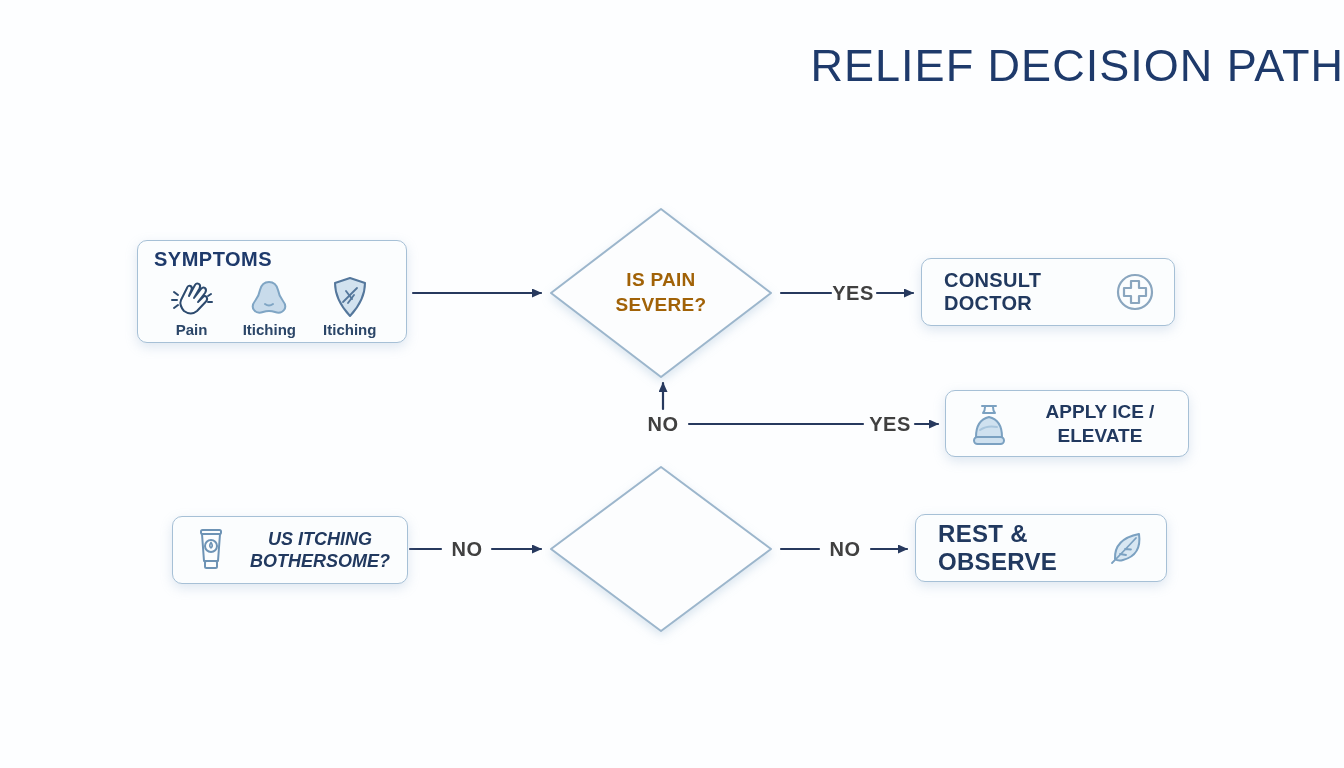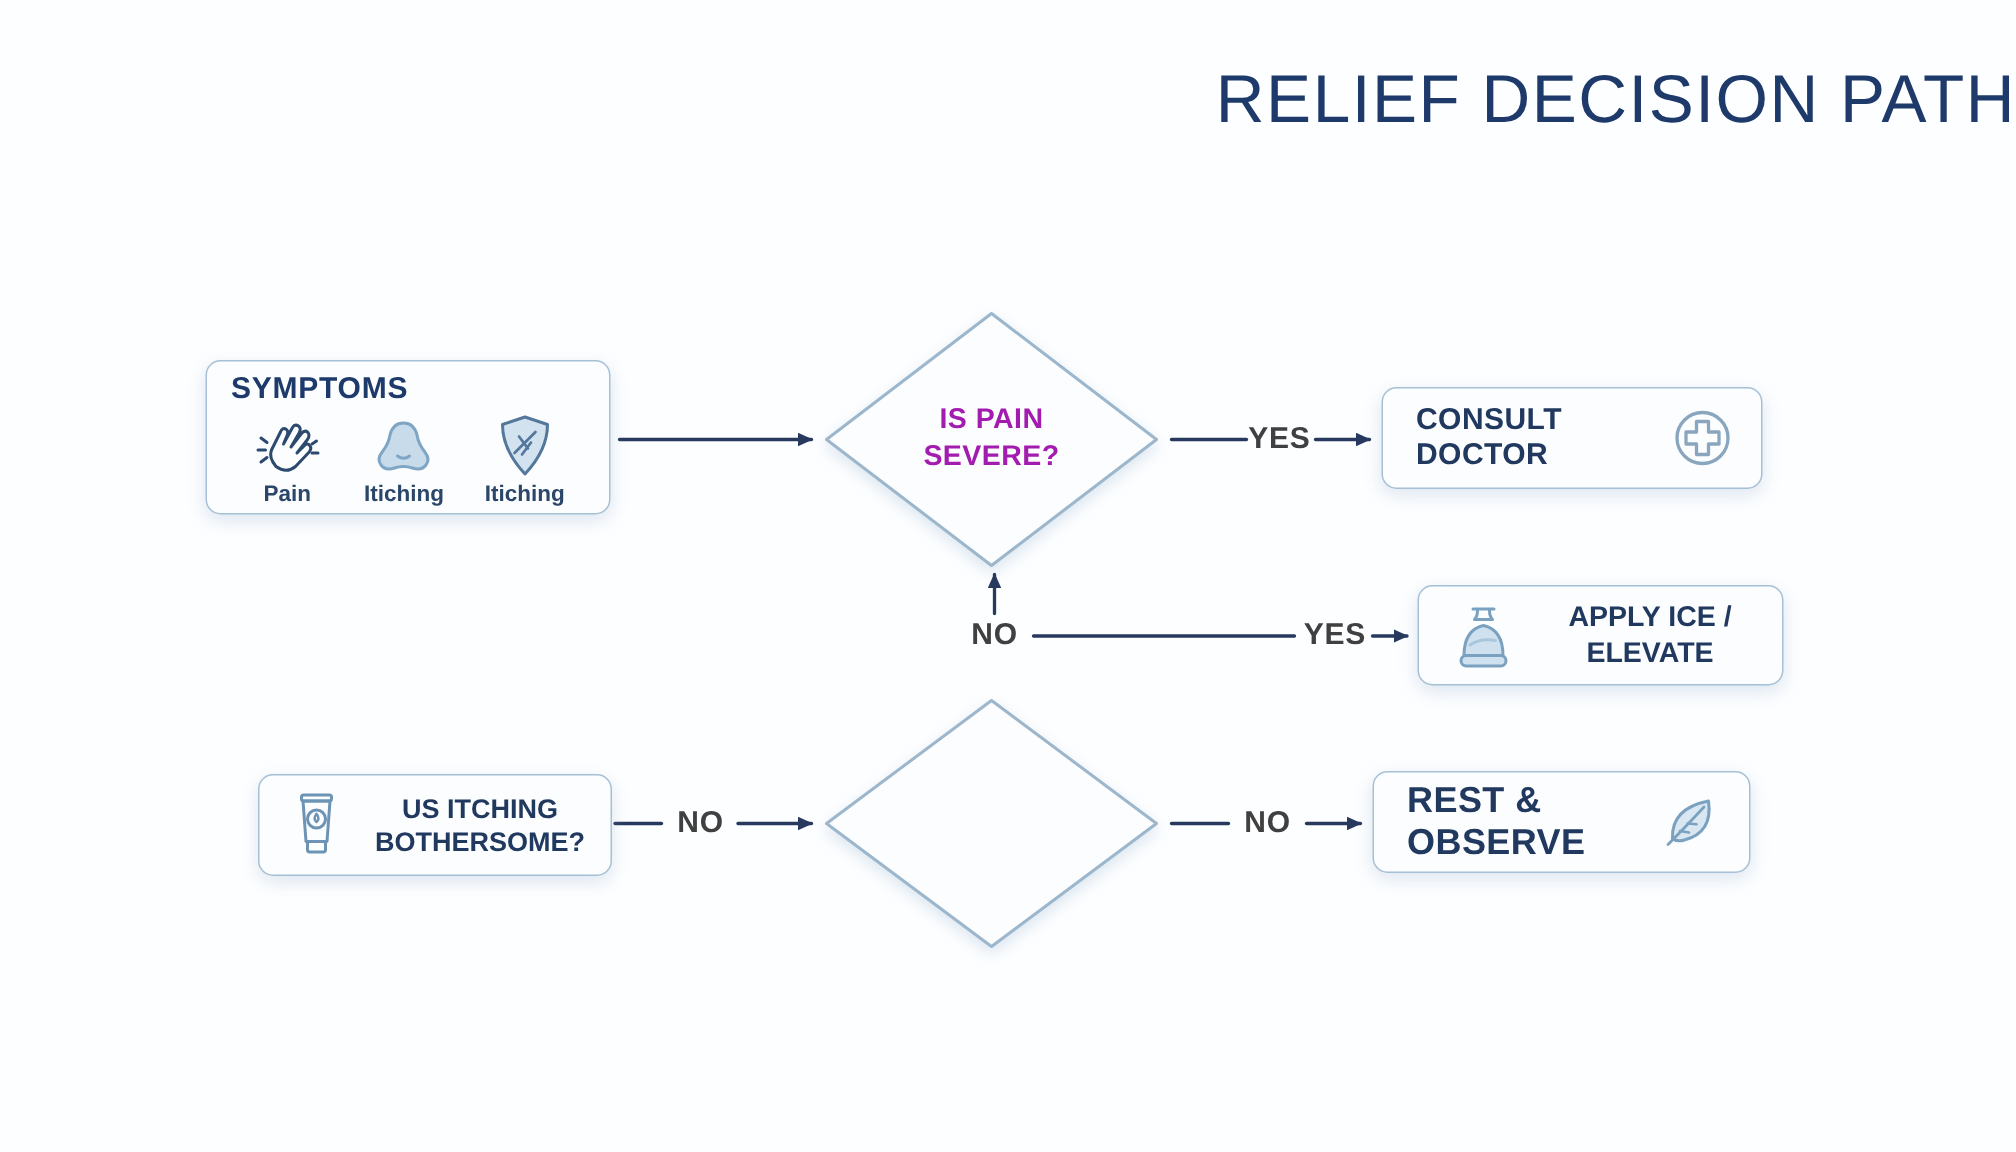--- a/index.html
+++ b/index.html
@@ -23,27 +23,27 @@
   .node .node-label{font-weight:700;color:#21395f;}
   .symptoms-box{left:137px;top:240px;width:270px;height:103px;flex-direction:column;align-items:stretch;padding:10px 16px 8px 16px;justify-content:center;}
   .symptoms-title{font-size:20px;font-weight:800;color:#1e3a6b;letter-spacing:.5px;}
   .symptoms-row{display:flex;justify-content:space-around;align-items:flex-end;margin-top:4px;}
   .symptom{display:flex;flex-direction:column;align-items:center;gap:2px;}
   .symptom-label{font-size:15px;font-weight:700;color:#2b4668;}
   .consult-box{left:921px;top:258px;width:254px;height:68px;padding:0 18px 0 22px;justify-content:space-between;}
   .consult-box .node-label{font-size:20px;letter-spacing:.3px;}
   .apply-box{left:945px;top:390px;width:244px;height:67px;padding:0 14px 0 20px;gap:14px;}
   .apply-box .node-label{font-size:19px;width:158px;text-align:center;line-height:1.25;margin:0 auto;}
-  .itch-box{left:172px;top:516px;width:236px;height:68px;padding:0 10px 0 18px;gap:12px;}
+  .itch-box{left:172px;top:516px;width:236px;height:68px;padding:0 10px 0 18px;gap:12px;font-style:italic;}
   .itch-box .node-label{font-size:18px;width:172px;text-align:center;line-height:1.25;margin:0 auto;}
   .rest-box{left:915px;top:514px;width:252px;height:68px;padding:0 18px 0 22px;justify-content:space-between;}
   .rest-box .node-label{font-size:24px;letter-spacing:.3px;}
   .diamond-text{
     position:absolute;transform:translate(-50%,-50%);
-    text-align:center;font-size:19px;font-weight:800;color:#a21caf;line-height:1.3;letter-spacing:.3px;
+    text-align:center;font-size:19px;font-weight:800;color:#a16207;line-height:1.3;letter-spacing:.3px;
   }
   .d1-text{left:661px;top:293px;width:150px;}
   .d2-text{left:661px;top:549px;width:172px;}
   .edge-label{
     position:absolute;transform:translate(-50%,-50%);
     font-size:20px;font-weight:800;color:#404040;letter-spacing:.5px;
   }
   .lbl-yes1{left:853px;top:293px;}
   .lbl-no1{left:663px;top:424px;}
   .lbl-yes2{left:890px;top:424px;}

